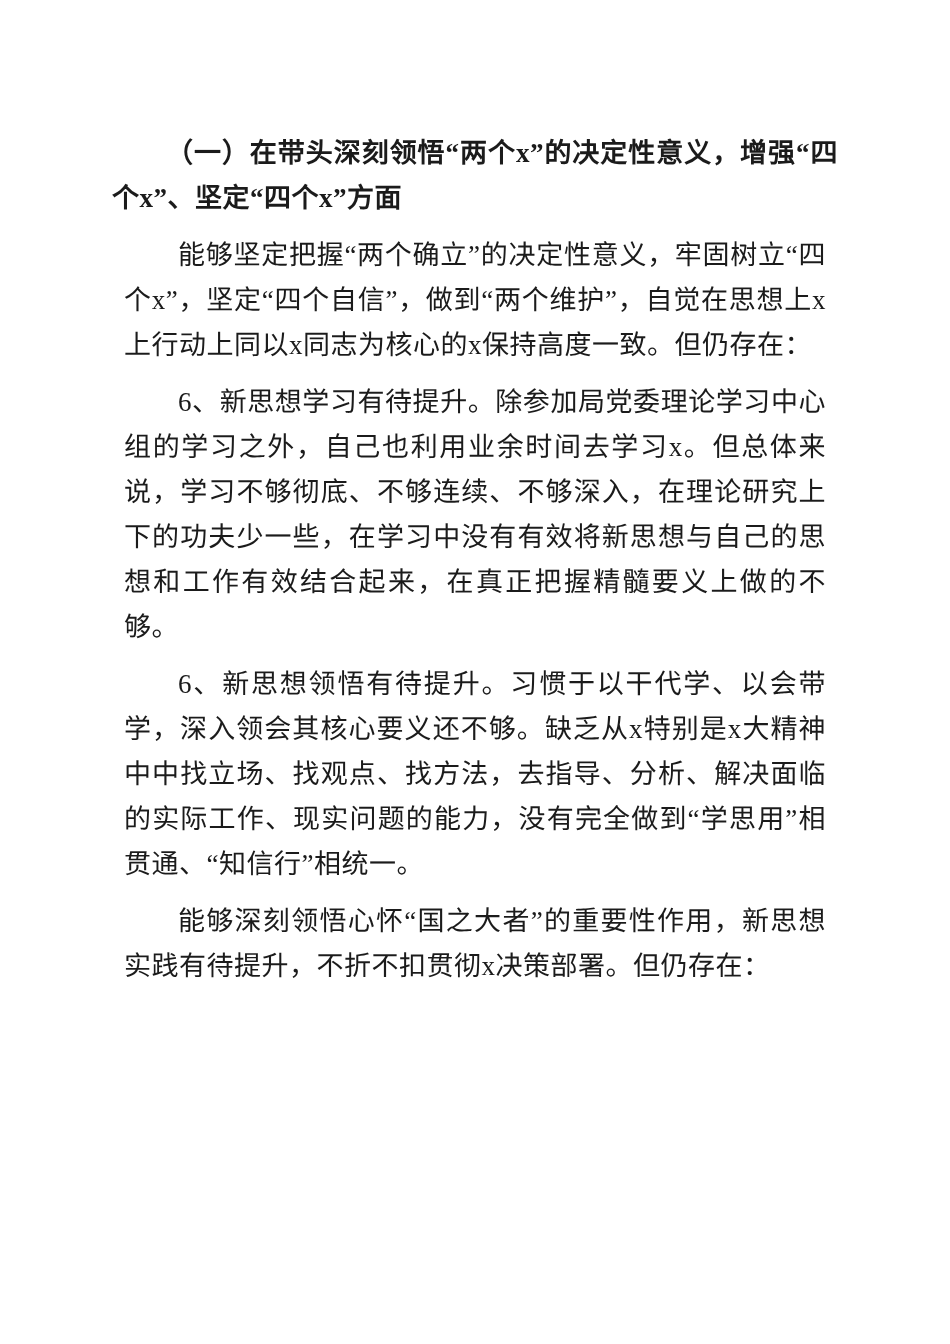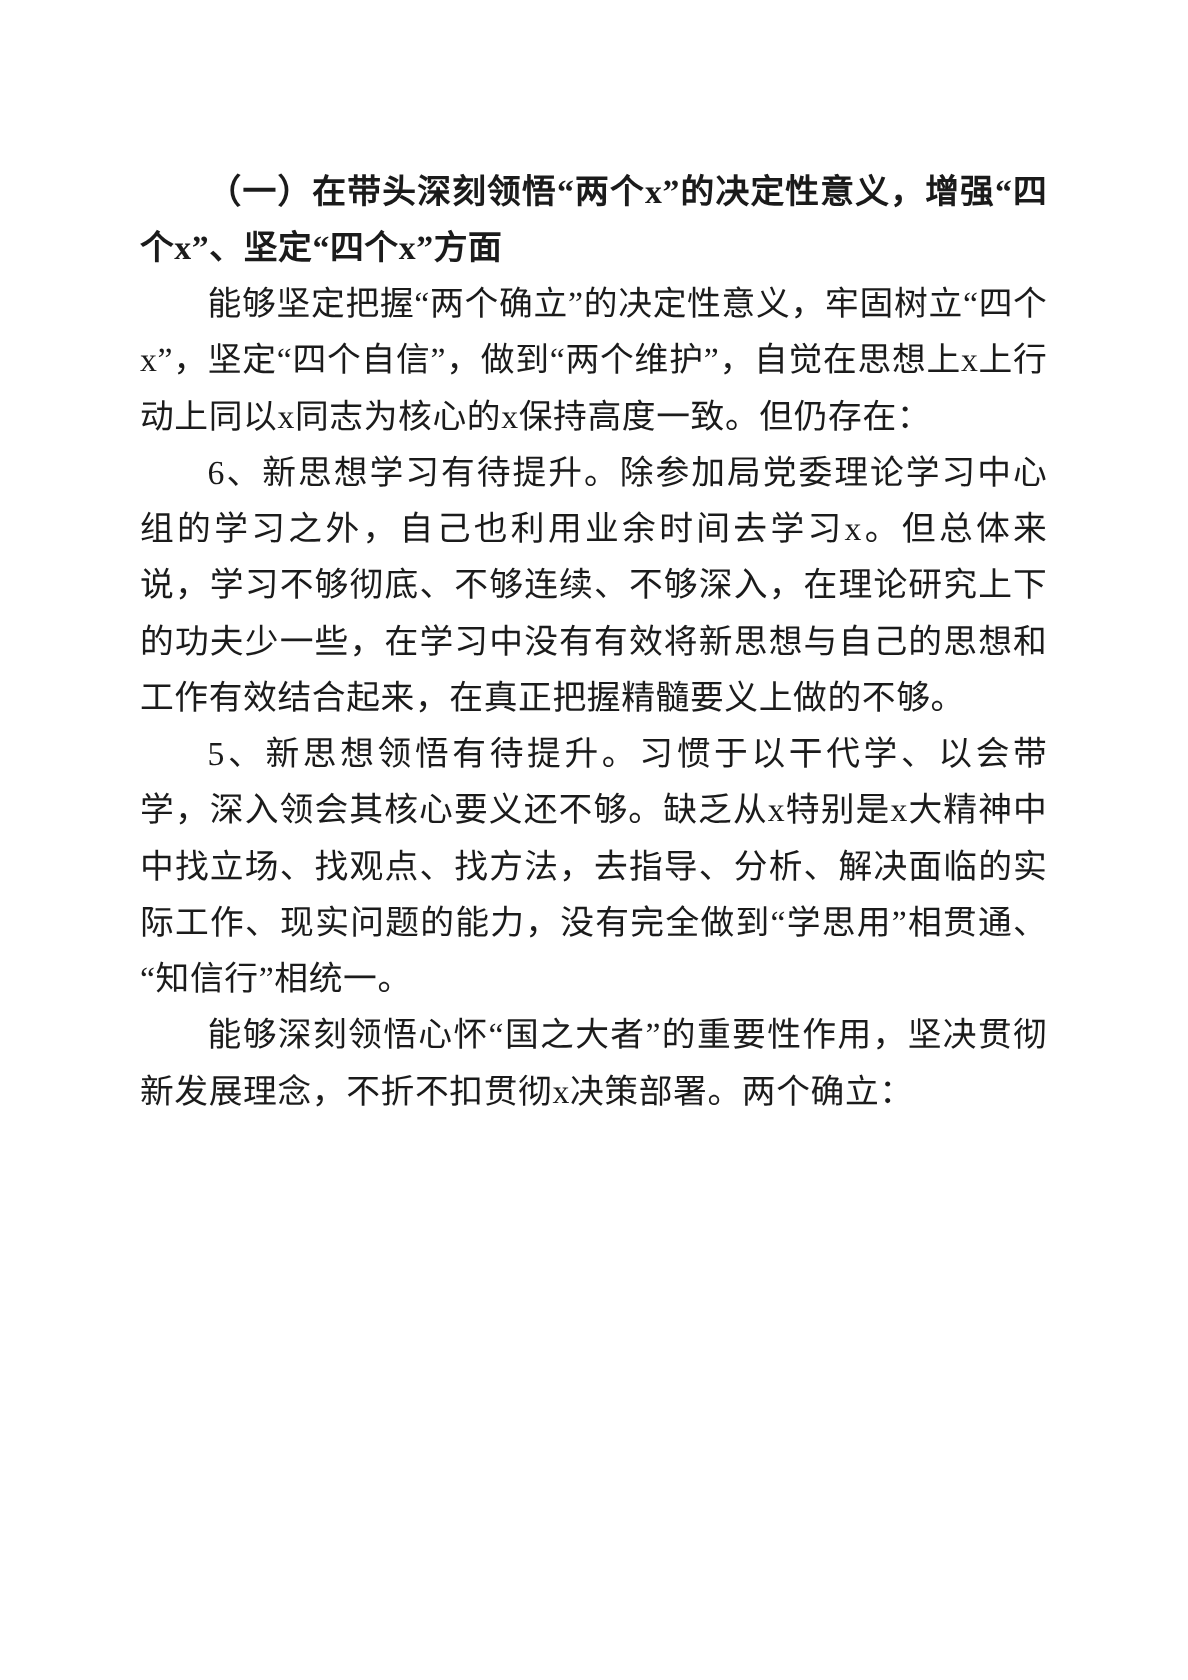--- a/index.html
+++ b/index.html
@@ -21,33 +21,33 @@
     padding: 131px 112px 0 112px;
     background: #ffffff;
   }
   .doc-body {
     font-size: 27px;
     line-height: 45px;
     text-align: justify;
     letter-spacing: 0.5px;
   }
   .para {
-    margin: 0;
+    margin: 12px;
     text-indent: 2em;
   }
   .heading {
     margin: 0;
     text-indent: 2em;
     font-weight: bold;
   }
 </style>
 </head>
 <body>
 
 <div class="page">
   <div class="doc-body">
     <p class="heading">（一）在带头深刻领悟“两个x”的决定性意义，增强“四个x”、坚定“四个x”方面</p>
     <p class="para">能够坚定把握“两个确立”的决定性意义，牢固树立“四个x”，坚定“四个自信”，做到“两个维护”，自觉在思想上x上行动上同以x同志为核心的x保持高度一致。但仍存在：</p>
     <p class="para">6、新思想学习有待提升。除参加局党委理论学习中心组的学习之外，自己也利用业余时间去学习x。但总体来说，学习不够彻底、不够连续、不够深入，在理论研究上下的功夫少一些，在学习中没有有效将新思想与自己的思想和工作有效结合起来，在真正把握精髓要义上做的不够。</p>
-    <p class="para">5、新思想领悟有待提升。习惯于以干代学、以会带学，深入领会其核心要义还不够。缺乏从x特别是x大精神中中找立场、找观点、找方法，去指导、分析、解决面临的实际工作、现实问题的能力，没有完全做到“学思用”相贯通、“知信行”相统一。</p>
-    <p class="para">能够深刻领悟心怀“国之大者”的重要性作用，坚决贯彻新发展理念，不折不扣贯彻x决策部署。两个确立：</p>
+    <p class="para">6、新思想领悟有待提升。习惯于以干代学、以会带学，深入领会其核心要义还不够。缺乏从x特别是x大精神中中找立场、找观点、找方法，去指导、分析、解决面临的实际工作、现实问题的能力，没有完全做到“学思用”相贯通、“知信行”相统一。</p>
+    <p class="para">能够深刻领悟心怀“国之大者”的重要性作用，新思想实践有待提升，不折不扣贯彻x决策部署。但仍存在：</p>
   </div>
 </div>
 
 </body></html>

